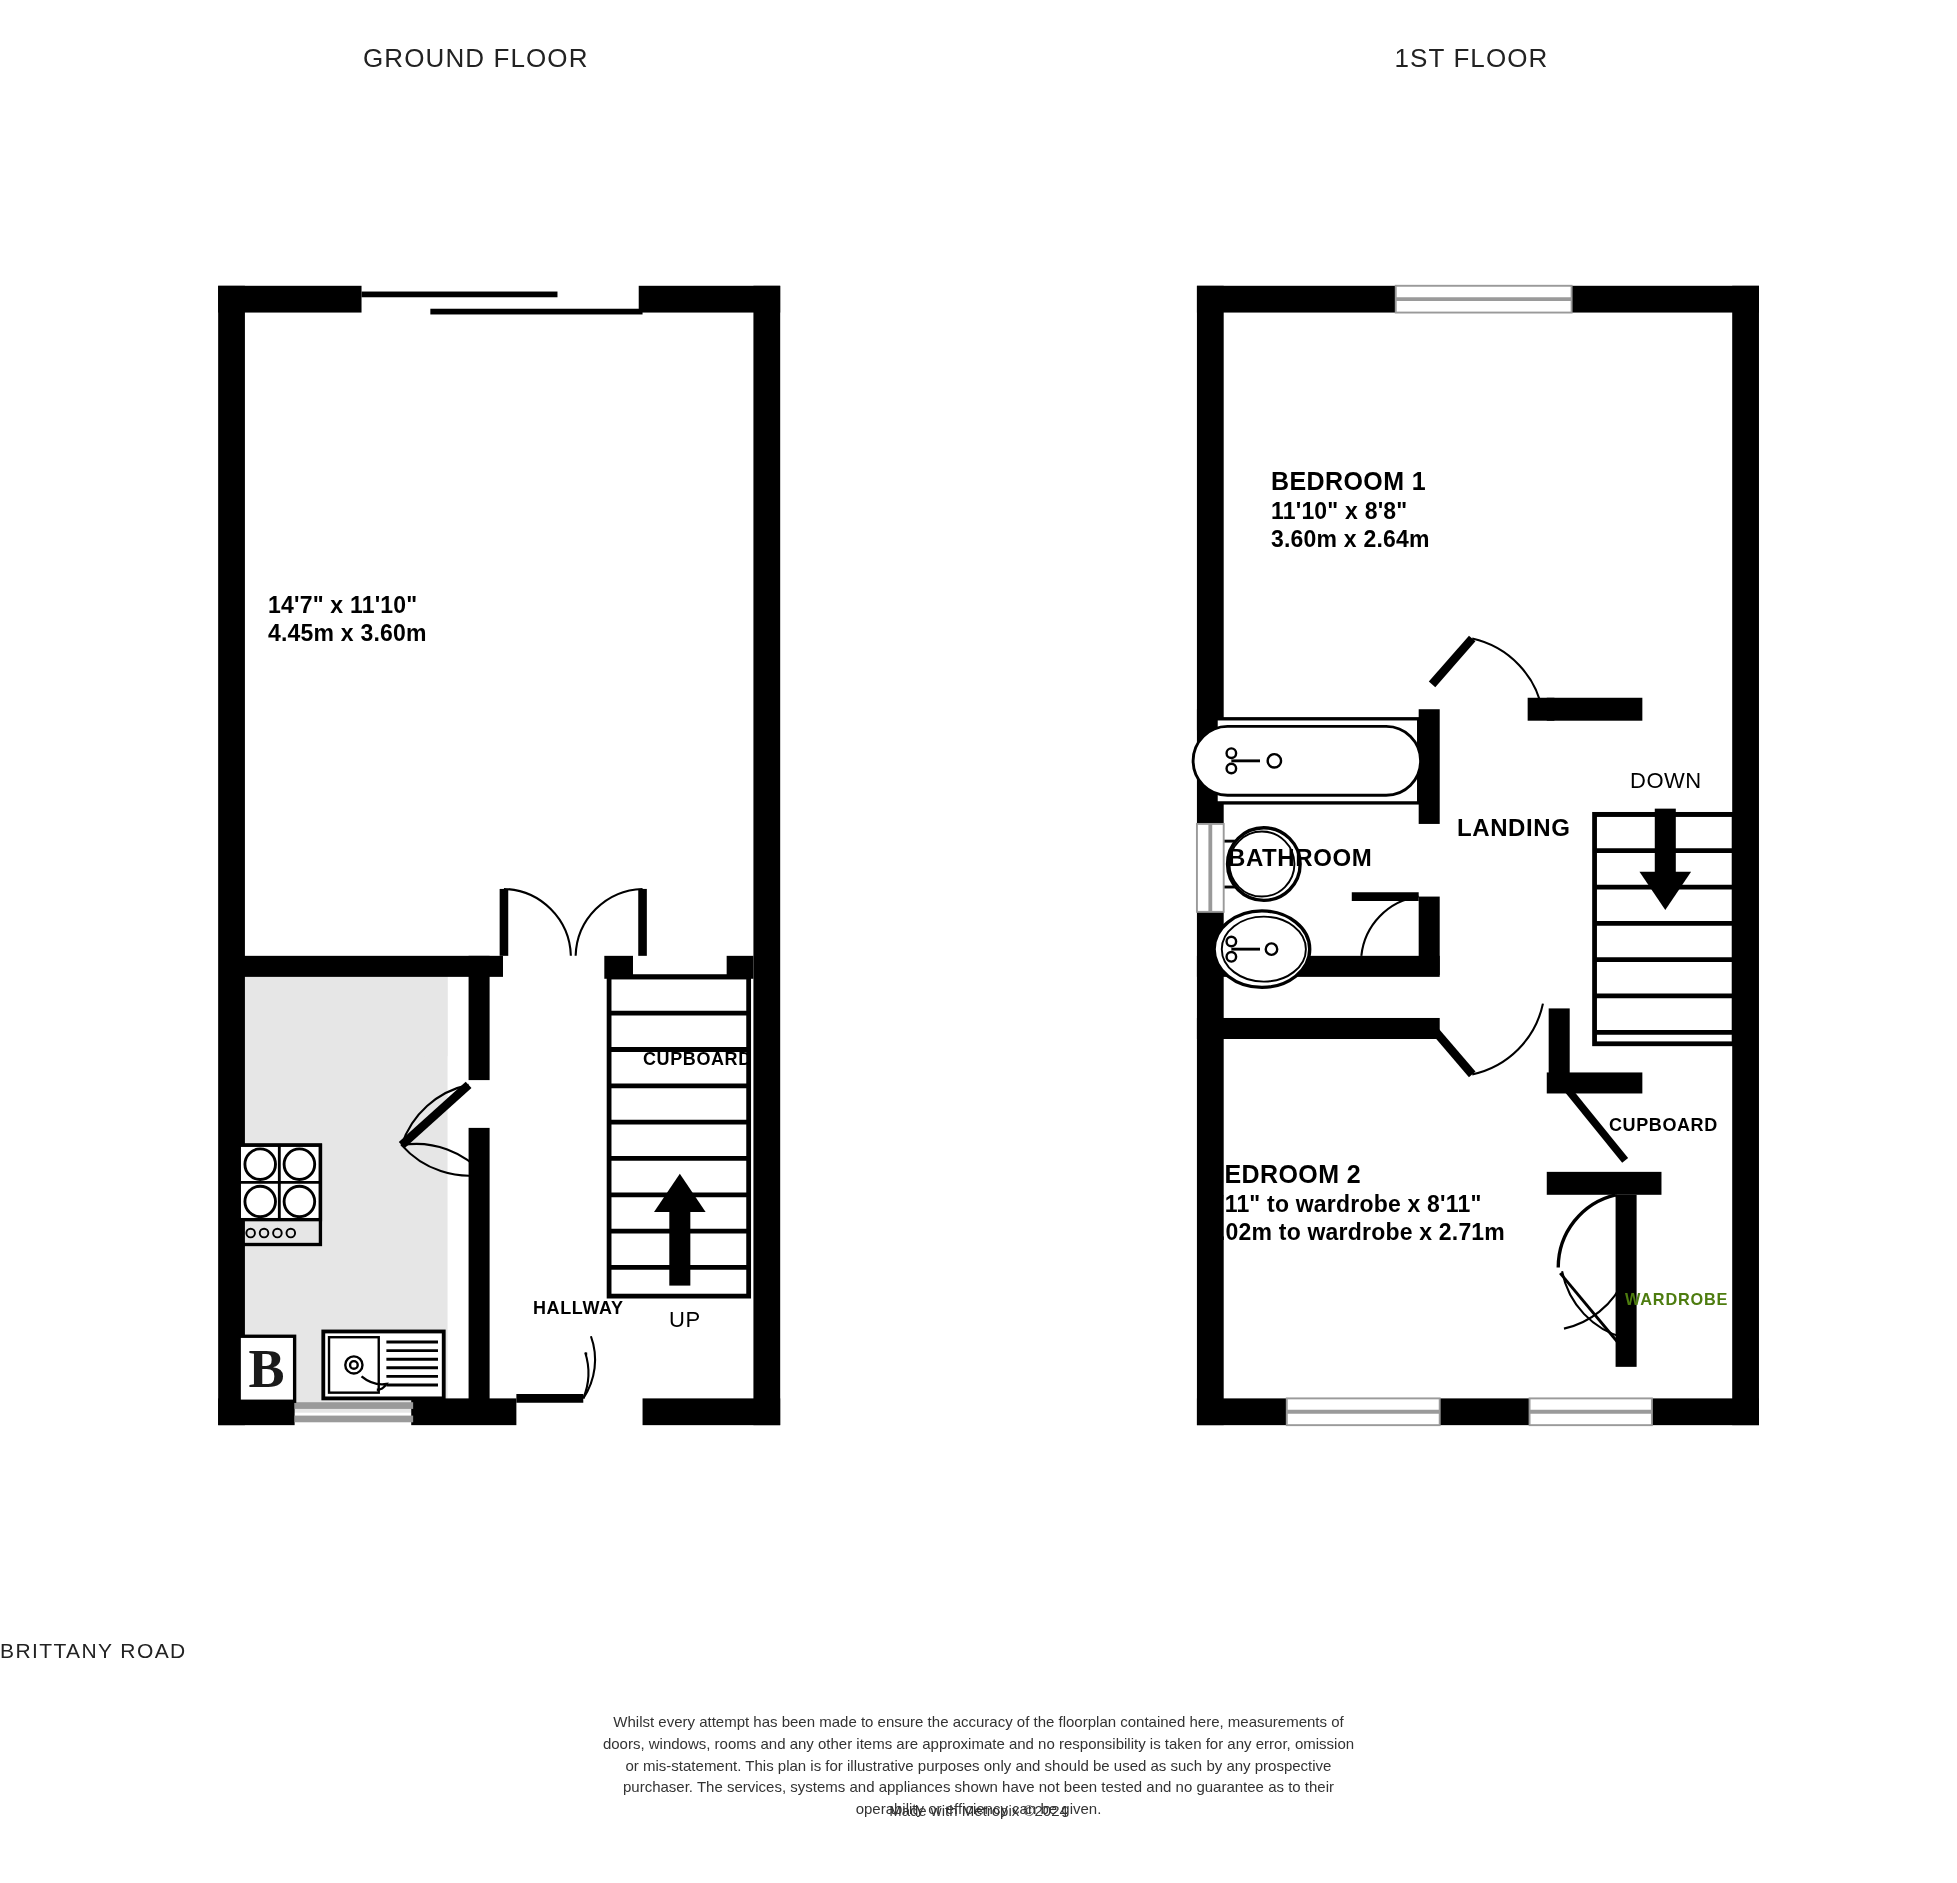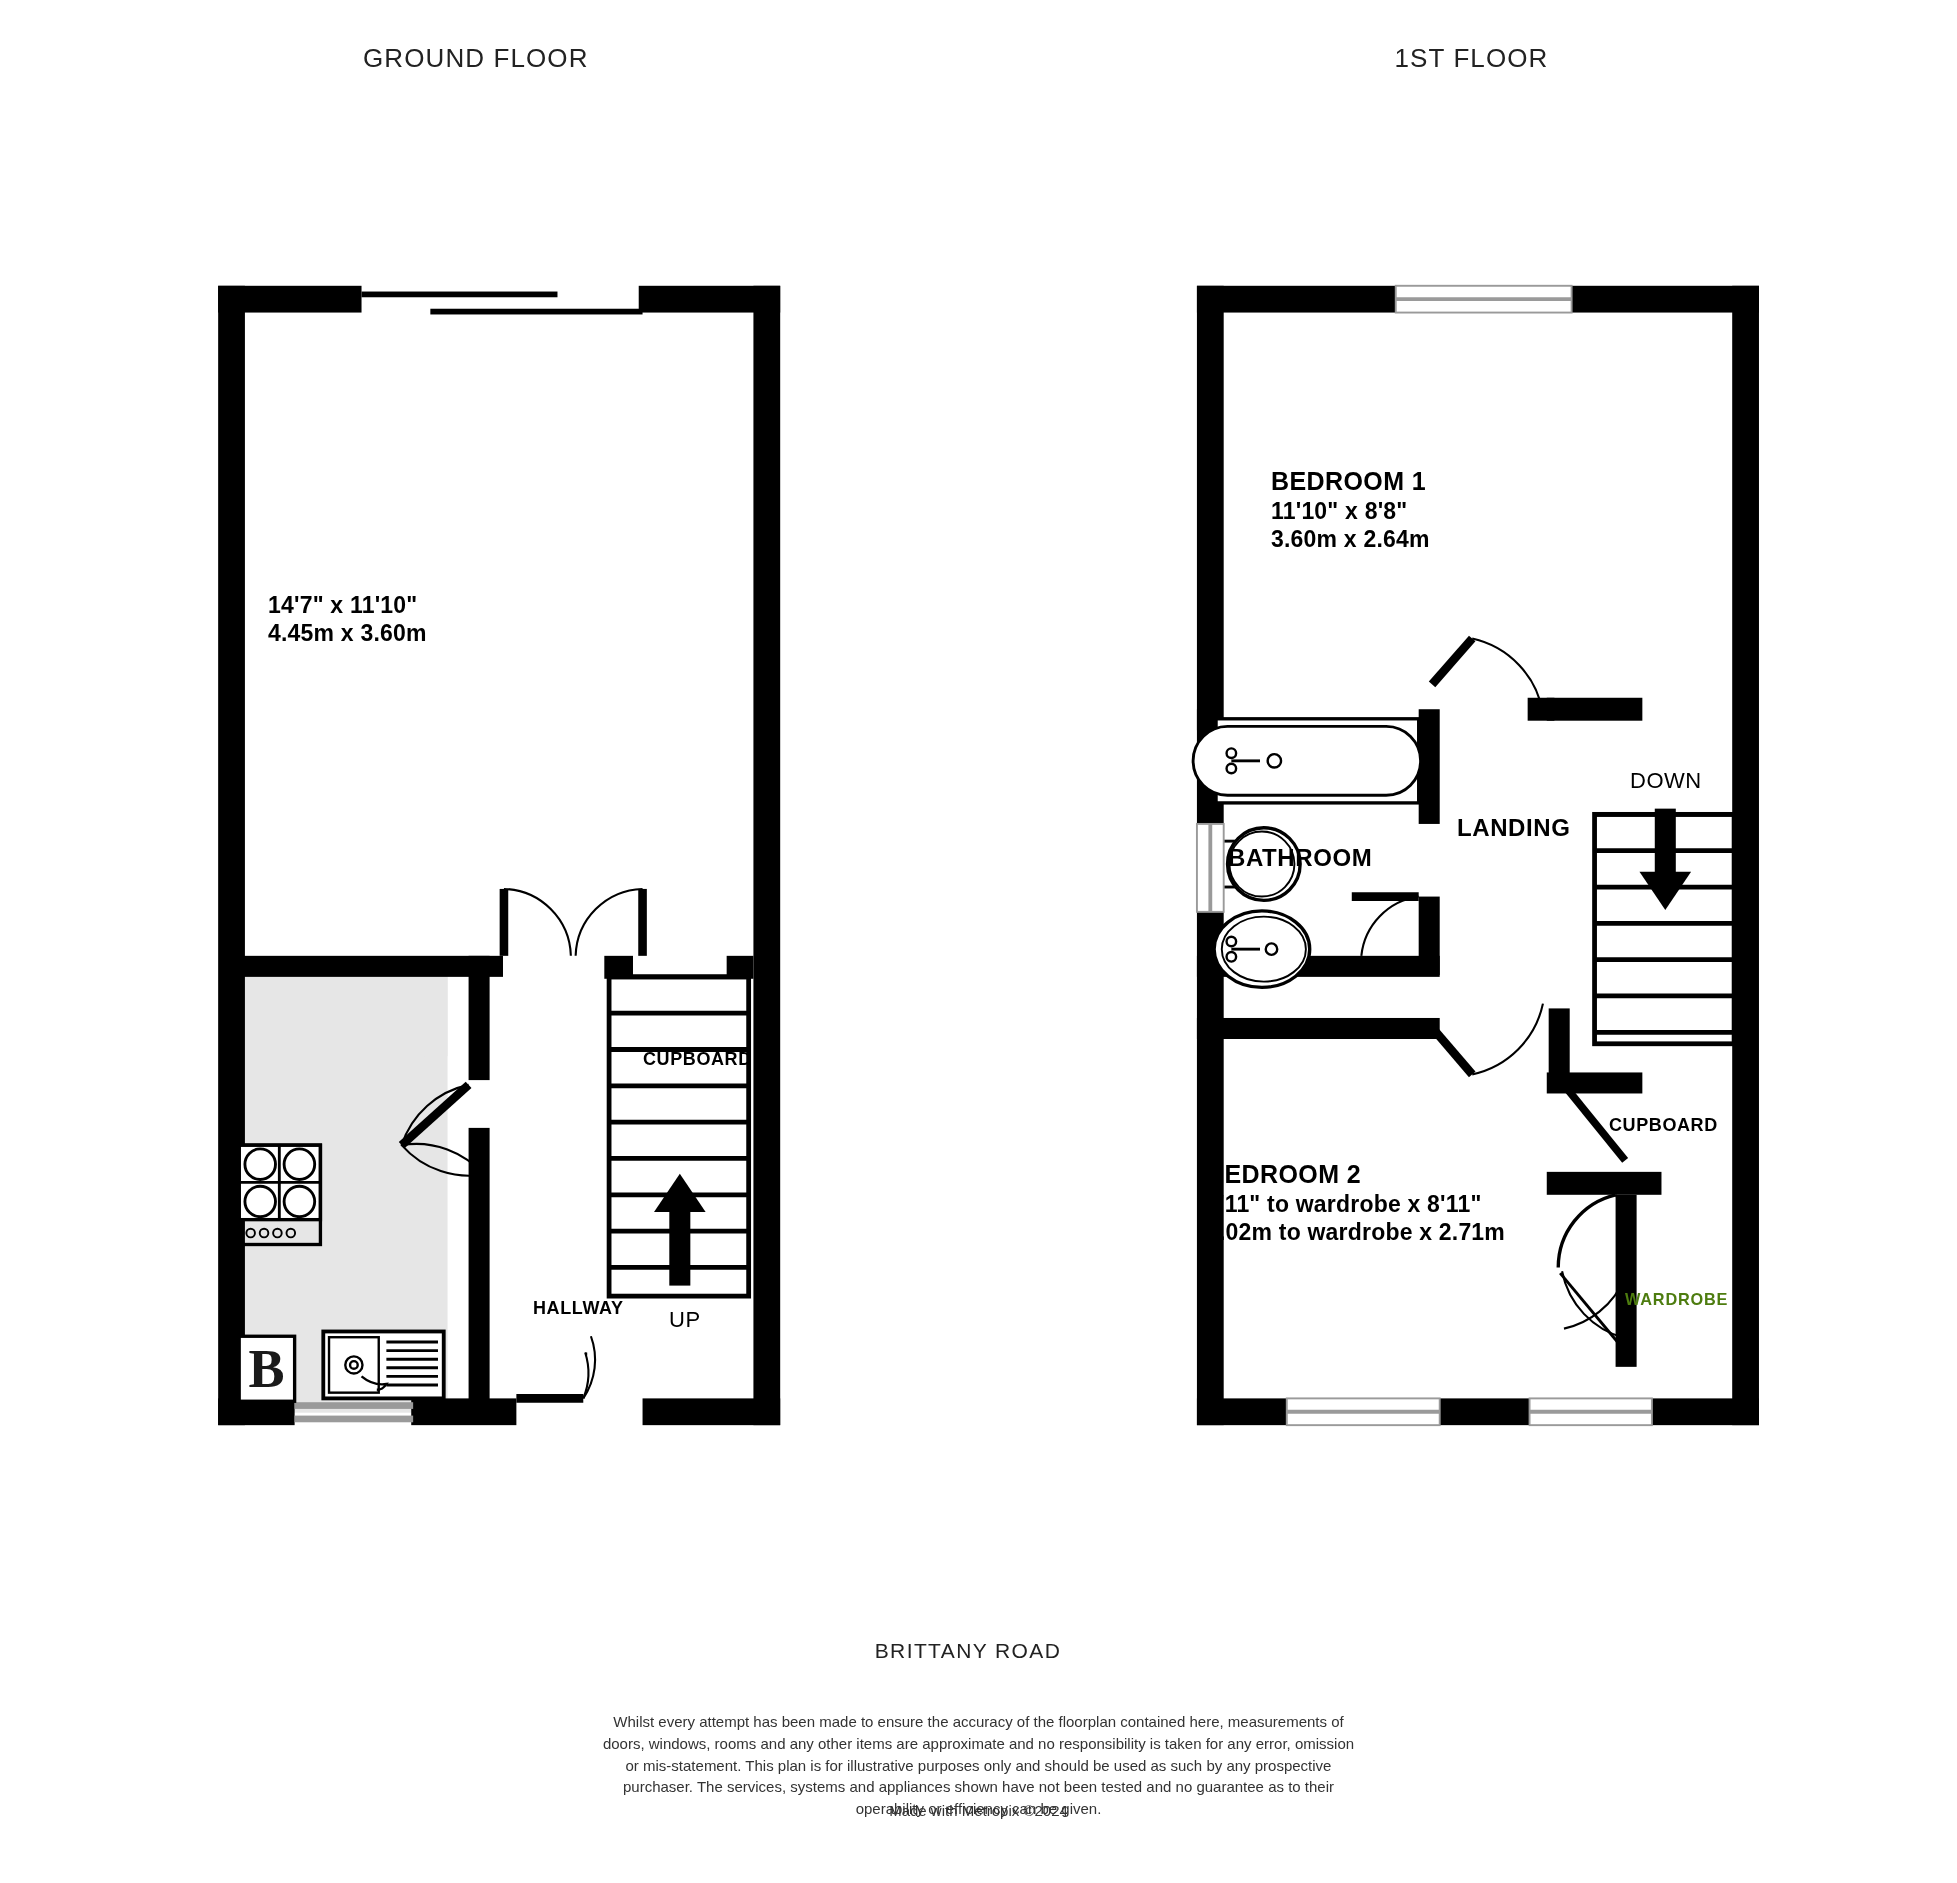--- a/index.html
+++ b/index.html
@@ -75,21 +75,21 @@
     font-size: 16.3px;
     font-weight: 400;
     letter-spacing: 0.8px;
     color: #4d7c0f;
   }
 
   #address {
     position: absolute;
     left: 0; top: 1639px;
     width: 1936px;
-    text-align: center;
+    text-align: left;
     font-size: 21px;
     letter-spacing: 1.4px;
     color: #222;
   }
   #disclaimer {
     position: absolute;
     left: 596px;
     top: 1711px;
     width: 765px;
     text-align: center;

